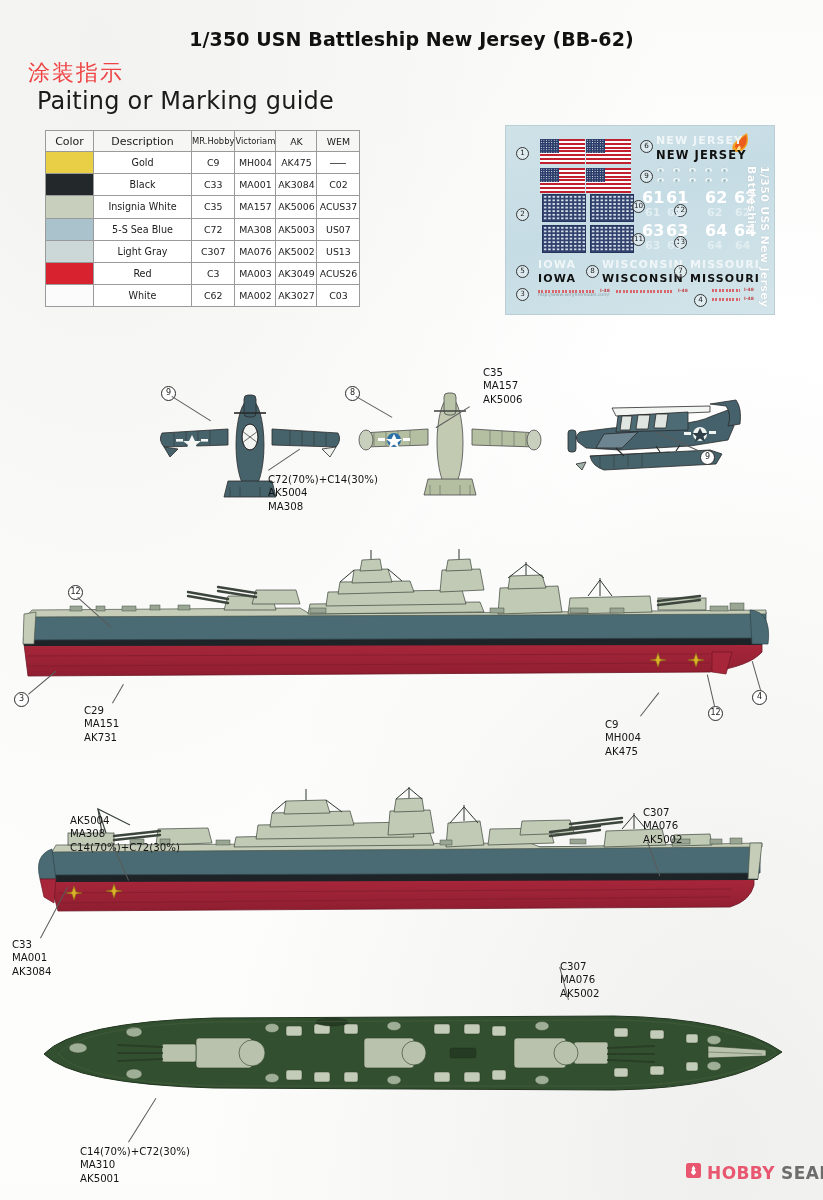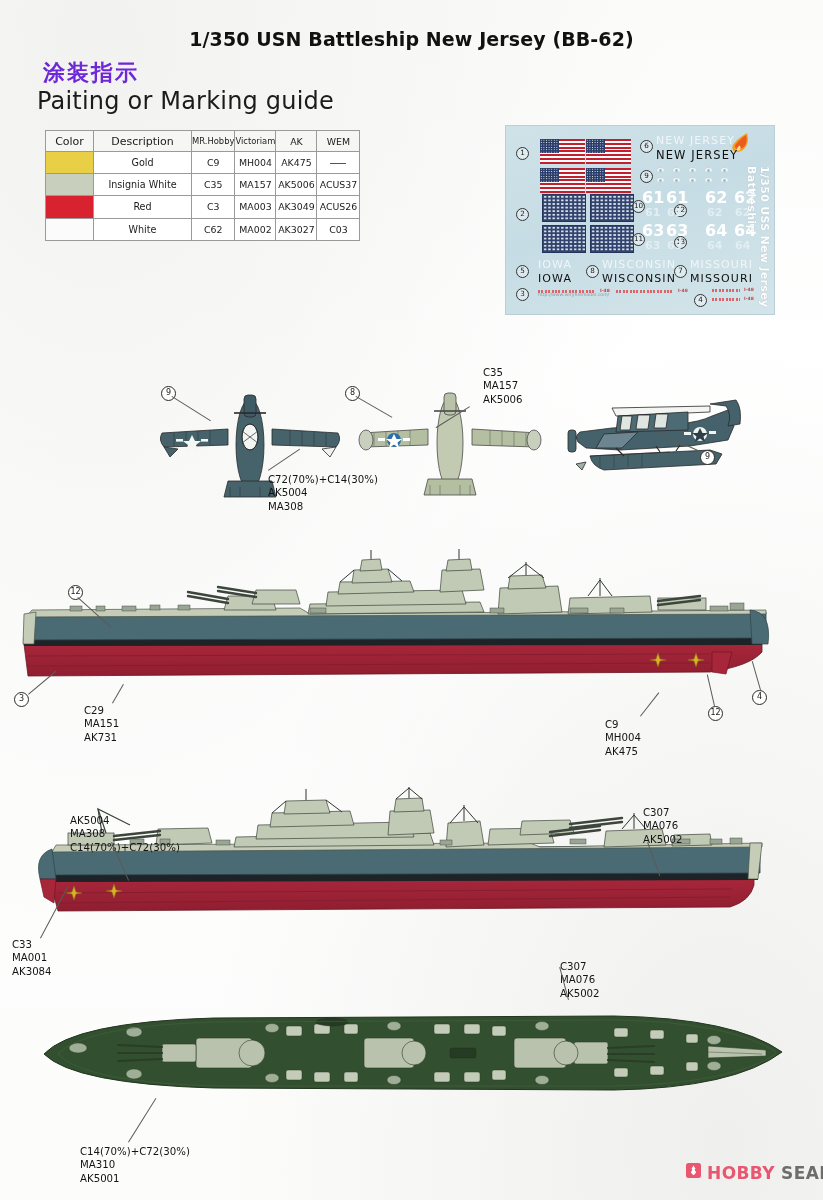--- a/index.html
+++ b/index.html
@@ -14,21 +14,21 @@
     background:
       radial-gradient(ellipse at 12% 4%, #f2f2f0 0%, rgba(255,255,255,0) 55%),
       radial-gradient(ellipse at 88% 96%, #efefed 0%, rgba(255,255,255,0) 50%),
       linear-gradient(180deg,#fbfbfa 0%,#ffffff 30%,#fcfcfb 100%);
   }
   .abs{position:absolute;}
 
   
   #title{left:0;top:28px;width:823px;text-align:center;
     font-size:19px;font-weight:bold;letter-spacing:.1px;color:#111;}
-  #cn-title{left:43px;top:58px;font-size:22px;font-weight:bold;color:#6d28d9;
+  #cn-title{left:28px;top:58px;font-size:22px;font-weight:normal;color:#ef4444;
     font-family:"DejaVu Sans",sans-serif;letter-spacing:2px;}
   #en-title{left:37px;top:87px;font-size:24px;color:#1b1b1b;letter-spacing:.2px;}
 
   
   #ctable{left:45px;top:130px;border-collapse:collapse;
     font-size:9.4px;background:#fff;}
   #ctable td,#ctable th{border:1px solid #9a9a9a;padding:0;
     text-align:center;vertical-align:middle;height:21.2px;color:#1b1b1b;
     font-weight:normal;}
   #ctable thead th{background:#f6f6f4;font-size:10px;height:20px;}
@@ -54,21 +54,21 @@
   .usflag{position:absolute;width:45px;height:25px;background:#fff;}
   .usflag .stripes{position:absolute;inset:0;background:repeating-linear-gradient(
      180deg,#c3202f 0 1.9px,#fdfdfd 1.9px 3.8px);}
   .usflag .canton{position:absolute;left:0;top:0;width:19px;height:13.5px;
     background:#2b3d6b;
     background-image:radial-gradient(#fff .7px,transparent .8px);
     background-size:2.6px 2.4px;}
   .bluebox{position:absolute;width:42px;height:26px;background:#31436e;
     background-image:radial-gradient(#dfe6ef 1px,transparent 1.1px);
     background-size:4.3px 3.6px;border:1px solid #25345a;}
-  .dword{position:absolute;font-weight:normal;letter-spacing:1.1px;}
+  .dword{position:absolute;font-weight:bold;letter-spacing:1.1px;}
   .dword.ghost{color:#f0f6f8;}
   .dword.dark{color:#111;}
   .dnum{position:absolute;font-weight:bold;color:#fff;
     font-family:"DejaVu Sans",sans-serif;}
   .dnum.faint{color:#e2eef2;}
   .tinyrow{position:absolute;height:3px;
     background:repeating-linear-gradient(90deg,#d9666a 0 2px,transparent 2px 3.4px);}
   .tinytag{position:absolute;font-size:4.5px;color:#c0474c;font-weight:bold;}
   #decal-url{position:absolute;left:32px;top:166px;font-size:4.6px;color:#8a9aa0;}
   #decal-vert{position:absolute;right:3px;top:40px;
@@ -127,27 +127,57 @@
           <div style="background: rgb(232, 207, 69);"></div>
         </td>
         <td class="desc">Gold</td>
         <td>C9</td>
         <td>MH004</td>
         <td>AK475</td>
         <td><span class="dash"></span></td>
       </tr>
       <tr>
         <td class="sw">
+          <div style="background: rgb(35, 40, 42);"></div>
+        </td>
+        <td class="desc">Black</td>
+        <td>C33</td>
+        <td>MA001</td>
+        <td>AK3084</td>
+        <td>C02</td>
+      </tr>
+      <tr>
+        <td class="sw">
           <div style="background: rgb(200, 208, 189);"></div>
         </td>
         <td class="desc">Insignia White</td>
         <td>C35</td>
         <td>MA157</td>
         <td>AK5006</td>
         <td>ACUS37</td>
+      </tr>
+      <tr>
+        <td class="sw">
+          <div style="background: rgb(169, 194, 203);"></div>
+        </td>
+        <td class="desc">5-S Sea Blue</td>
+        <td>C72</td>
+        <td>MA308</td>
+        <td>AK5003</td>
+        <td>US07</td>
+      </tr>
+      <tr>
+        <td class="sw">
+          <div style="background: rgb(204, 216, 216);"></div>
+        </td>
+        <td class="desc">Light Gray</td>
+        <td>C307</td>
+        <td>MA076</td>
+        <td>AK5002</td>
+        <td>US13</td>
       </tr>
       <tr>
         <td class="sw">
           <div style="background: rgb(216, 34, 47);"></div>
         </td>
         <td class="desc">Red</td>
         <td>C3</td>
         <td>MA003</td>
         <td>AK3049</td>
         <td>ACUS26</td>

